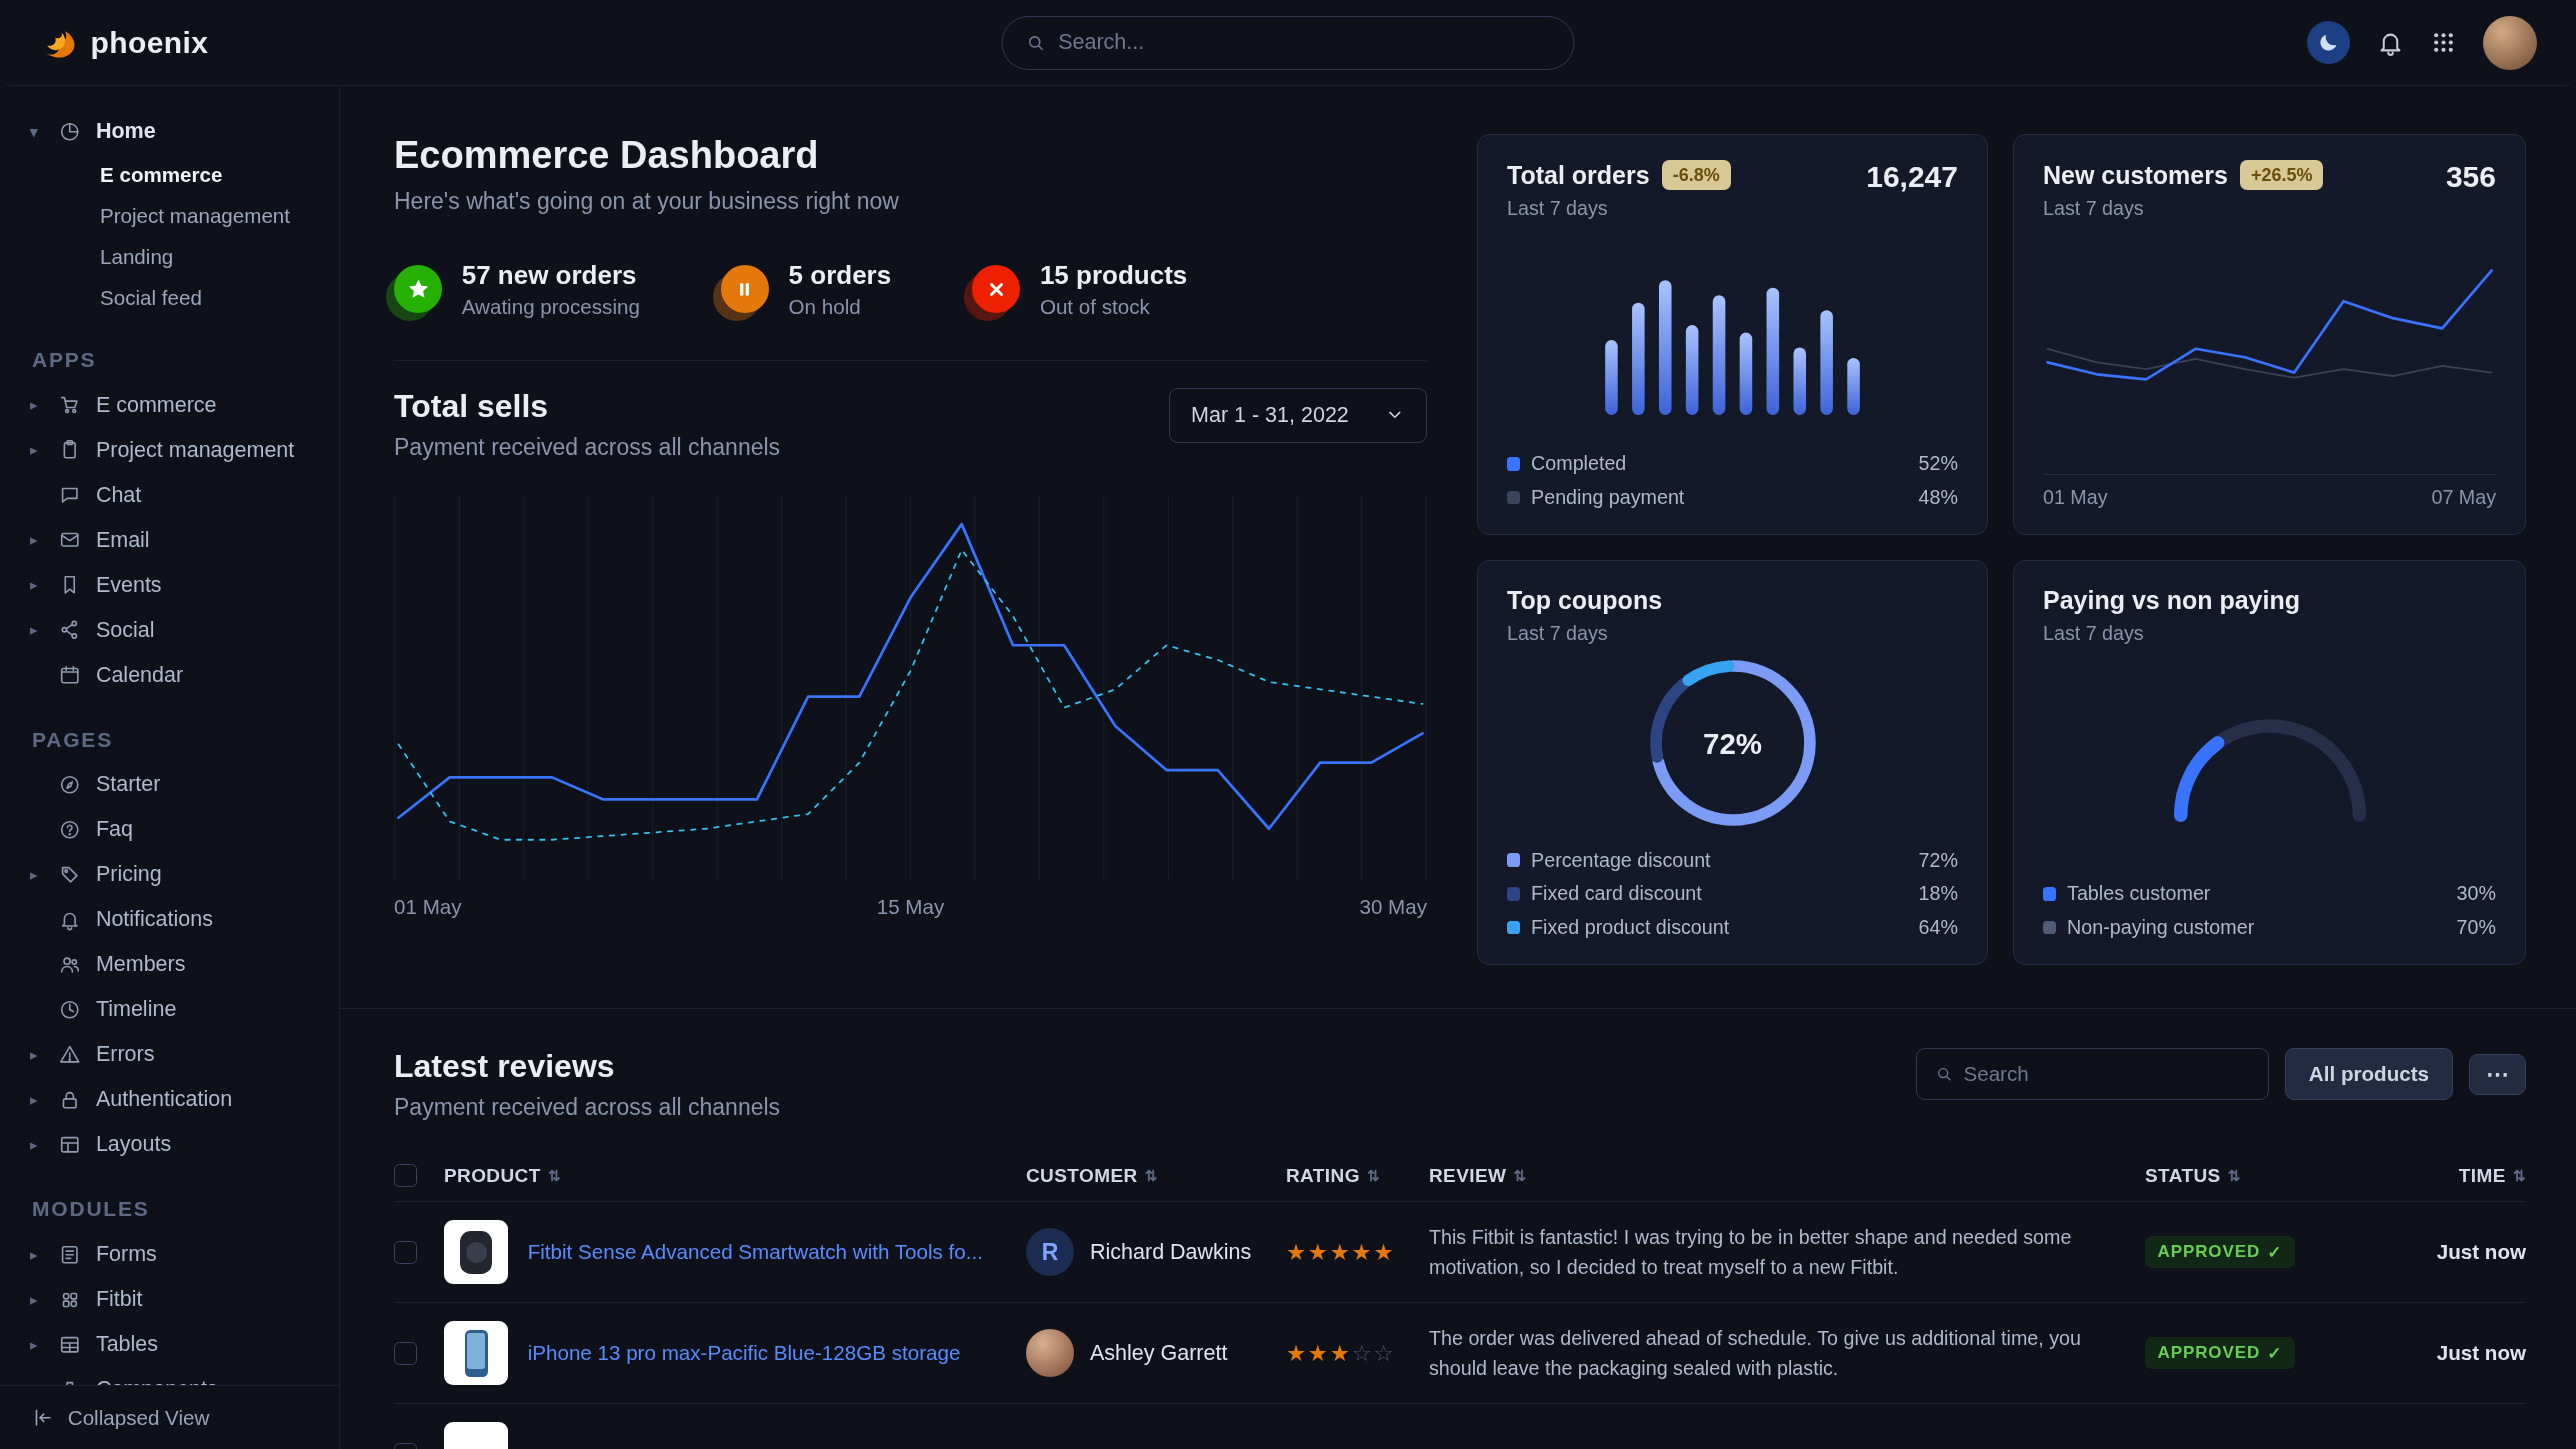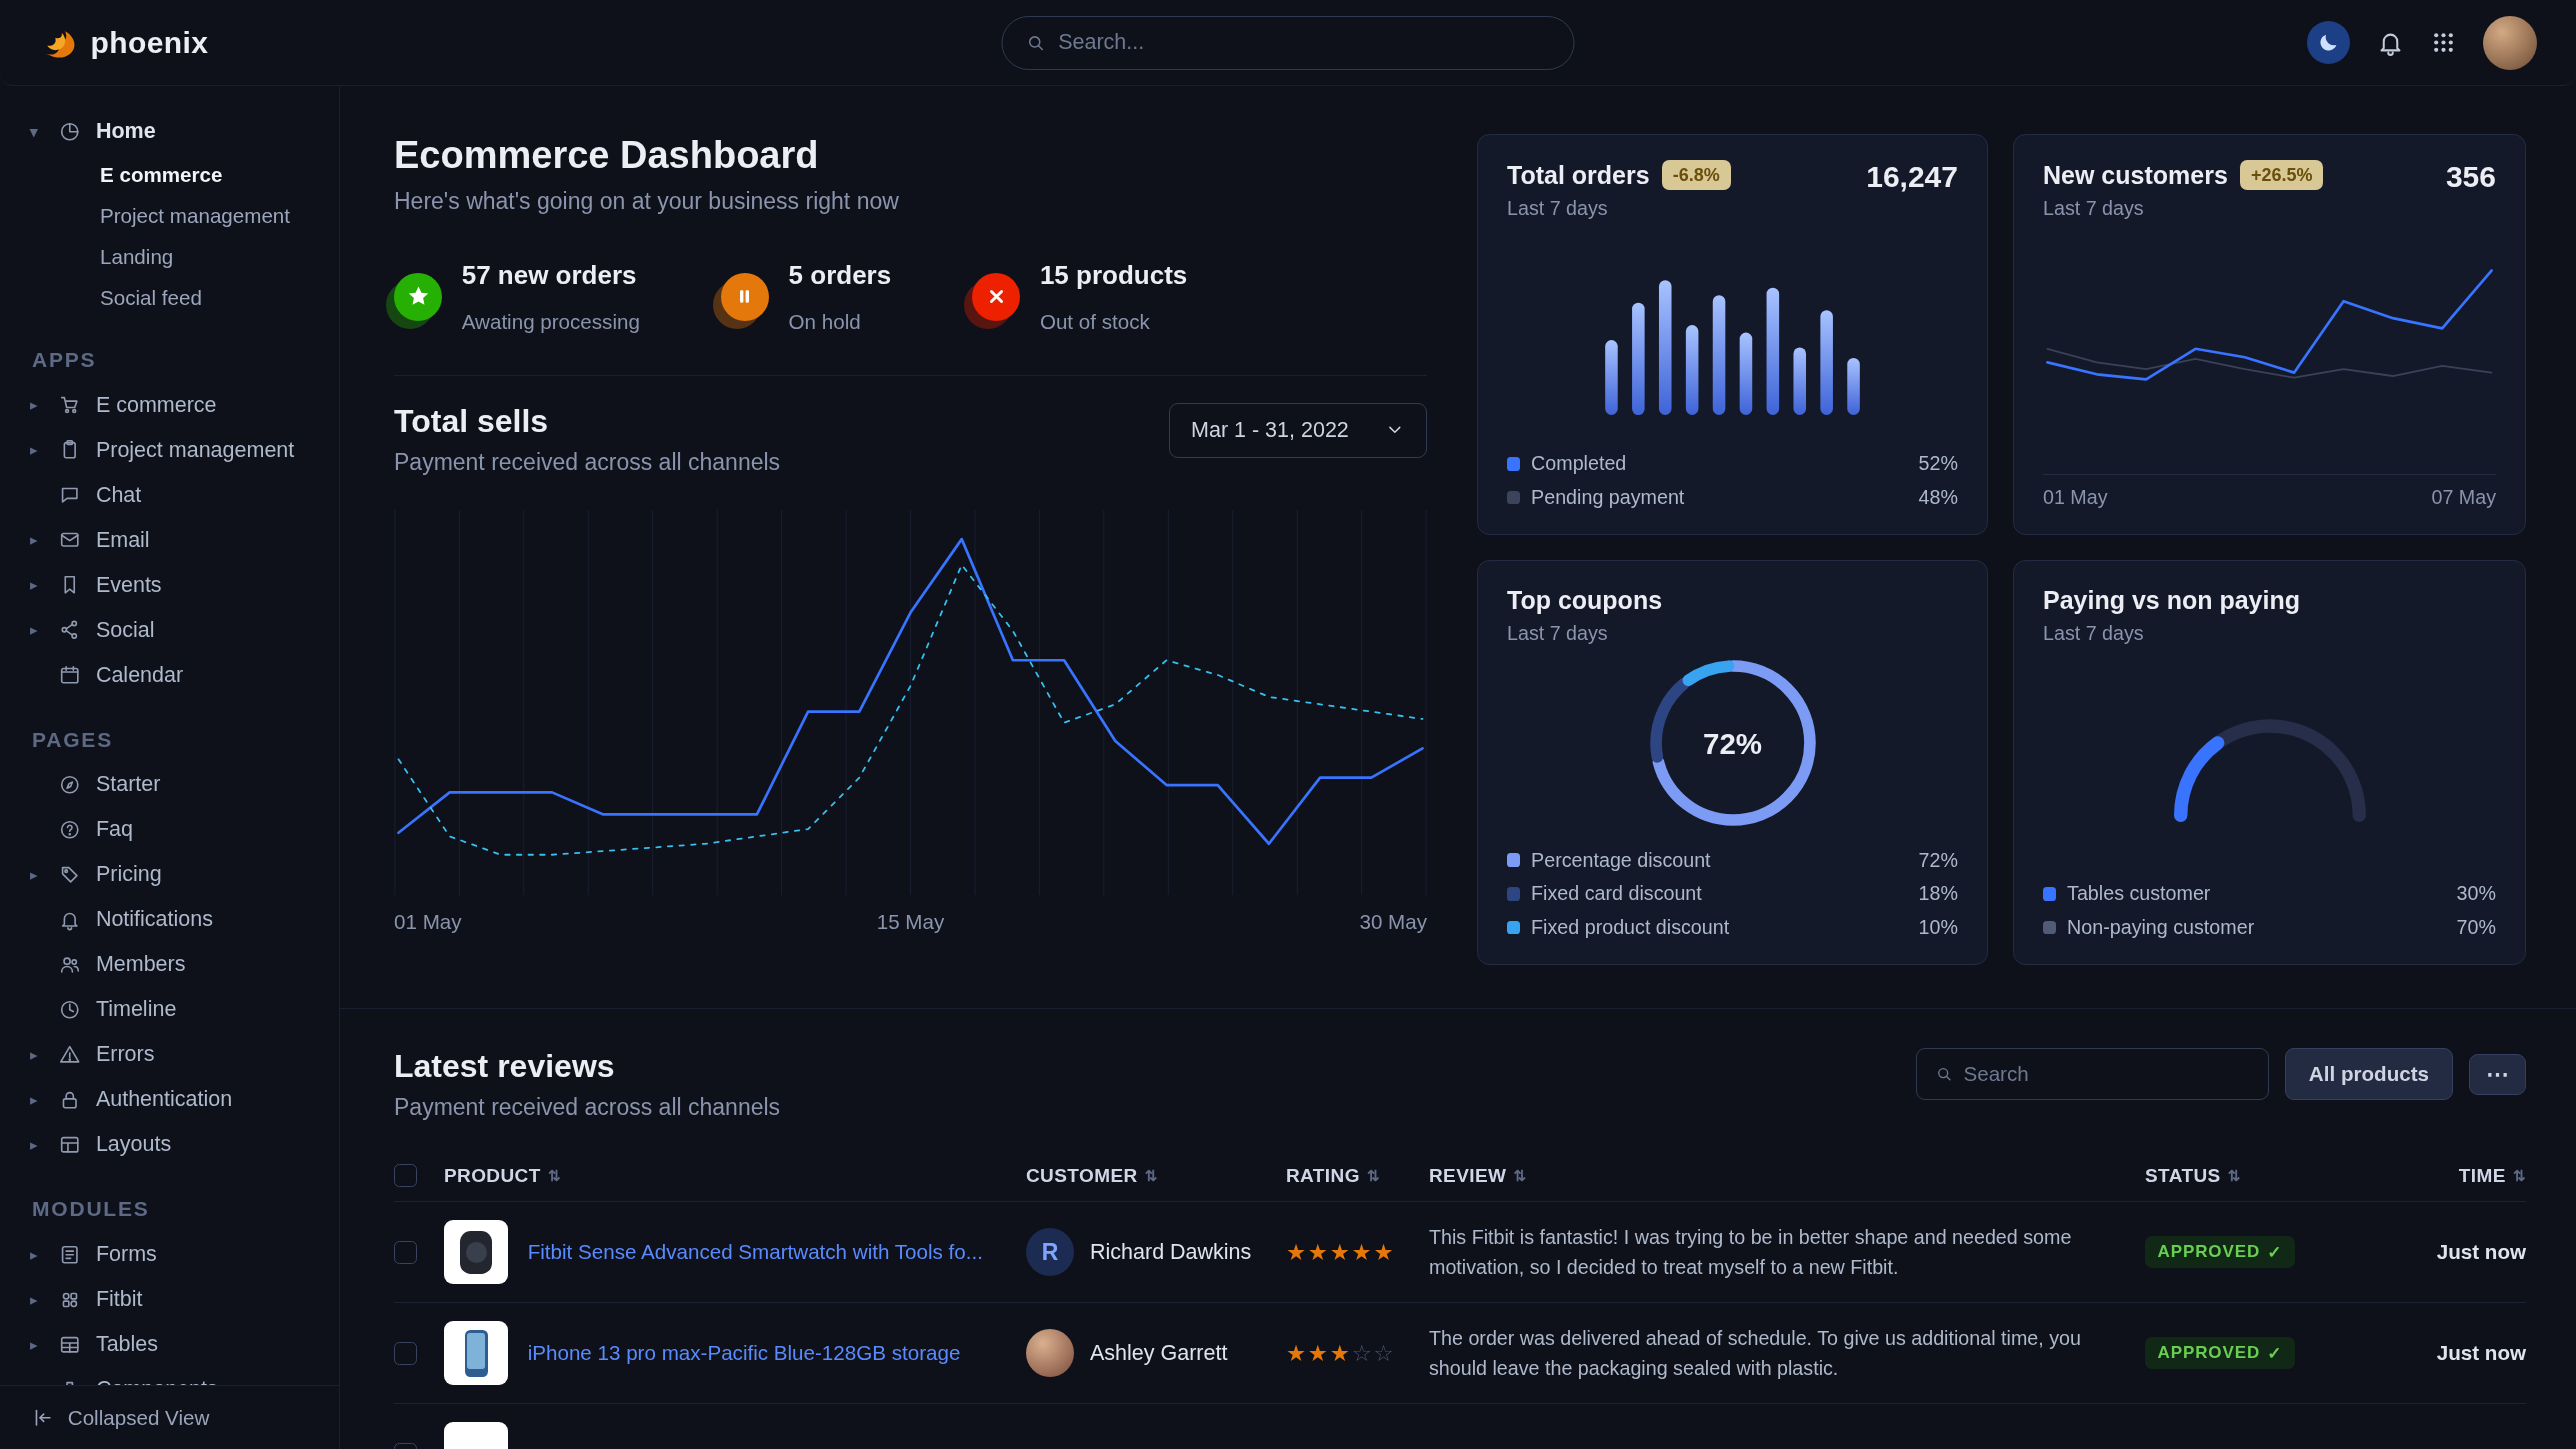--- a/index.html
+++ b/index.html
@@ -44,21 +44,21 @@
   
   .main{ flex:1; overflow:hidden; display:flex; flex-direction:column; }
   .top{ display:flex; gap:50px; padding:48px 50px 43px 54px; }
   .left-col{ width:1033px; flex:none; }
   h1{ font-size:38px; color:#eceef4; margin-bottom:10.7px; }
   .sub{ font-size:23px; color:var(--muted); }
   .stats{ display:flex; gap:81px; margin-top:45px; padding-bottom:41px; border-bottom:0.9px solid var(--line); }
   .stat{ display:flex; align-items:center; gap:19.7px; }
   .stat-ic{ width:48px; height:48px; border-radius:50%; display:flex; align-items:center; justify-content:center; flex:none; }
   .stat-val{ font-size:26px; font-weight:bold; color:#eceef4; }
-  .stat-cap{ font-size:20.6px; color:var(--muted); margin-top:19px; }
+  .stat-cap{ font-size:20.6px; color:var(--muted); margin-top:4px; }
   .sells-head{ display:flex; align-items:flex-start; justify-content:space-between; margin-top:27px; }
   h2{ font-size:32px; color:#eceef4; margin-bottom:9px; }
   .date-select{ display:flex; align-items:center; gap:36px; height:55px; padding:0 21.5px; background:transparent;
     border:0.9px solid #313a52; border-radius:9px; color:#cfd4e2; font-size:21.5px; font-family:inherit; cursor:pointer; }
   .main-chart{ margin-top:34px; }
   .x-labels{ display:flex; justify-content:space-between; font-size:20.6px; color:var(--muted); margin-top:12.5px; }
 
   
   .right-col{ flex:1; display:grid; grid-template-columns:1fr 1fr; grid-template-rows:401px 405px; gap:25px; }
   .card{ background:var(--card); border:0.9px solid var(--border); border-radius:12.5px; padding:25px 29px; display:flex; flex-direction:column; }
@@ -570,21 +570,21 @@
                   <span class="lv">72%</span>
                 </div>
                 <div class="legend-row">
                   <span class="sw" style="background: rgb(46, 69, 131);"></span>
                   <span>Fixed card discount</span>
                   <span class="lv">18%</span>
                 </div>
                 <div class="legend-row">
                   <span class="sw" style="background: rgb(56, 163, 241);"></span>
                   <span>Fixed product discount</span>
-                  <span class="lv">10%</span>
+                  <span class="lv">64%</span>
                 </div>
               </div>
           </article>
 
           <article class="card">
             <div class="card-top">
               <div>
                 <h3>Paying vs non paying</h3>
                 <p class="period">Last 7 days</p>
               </div>

